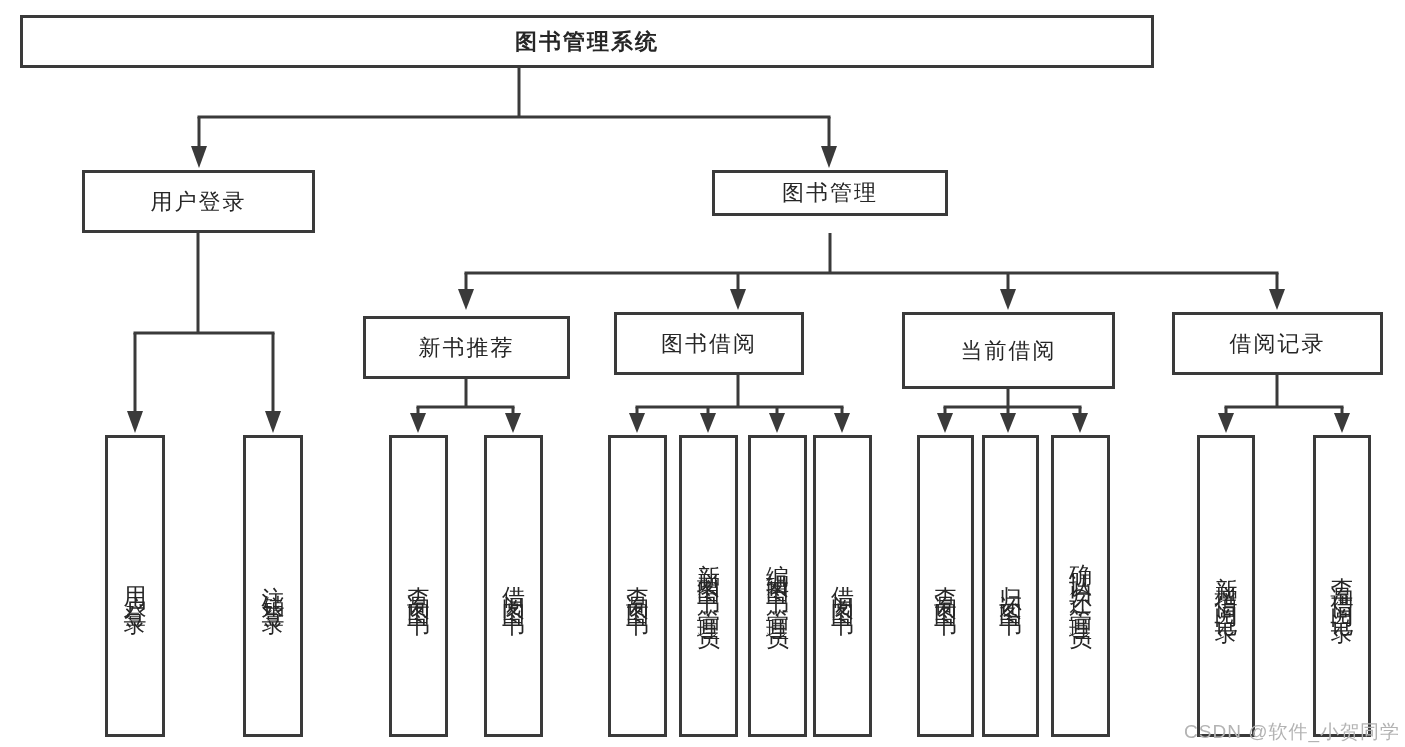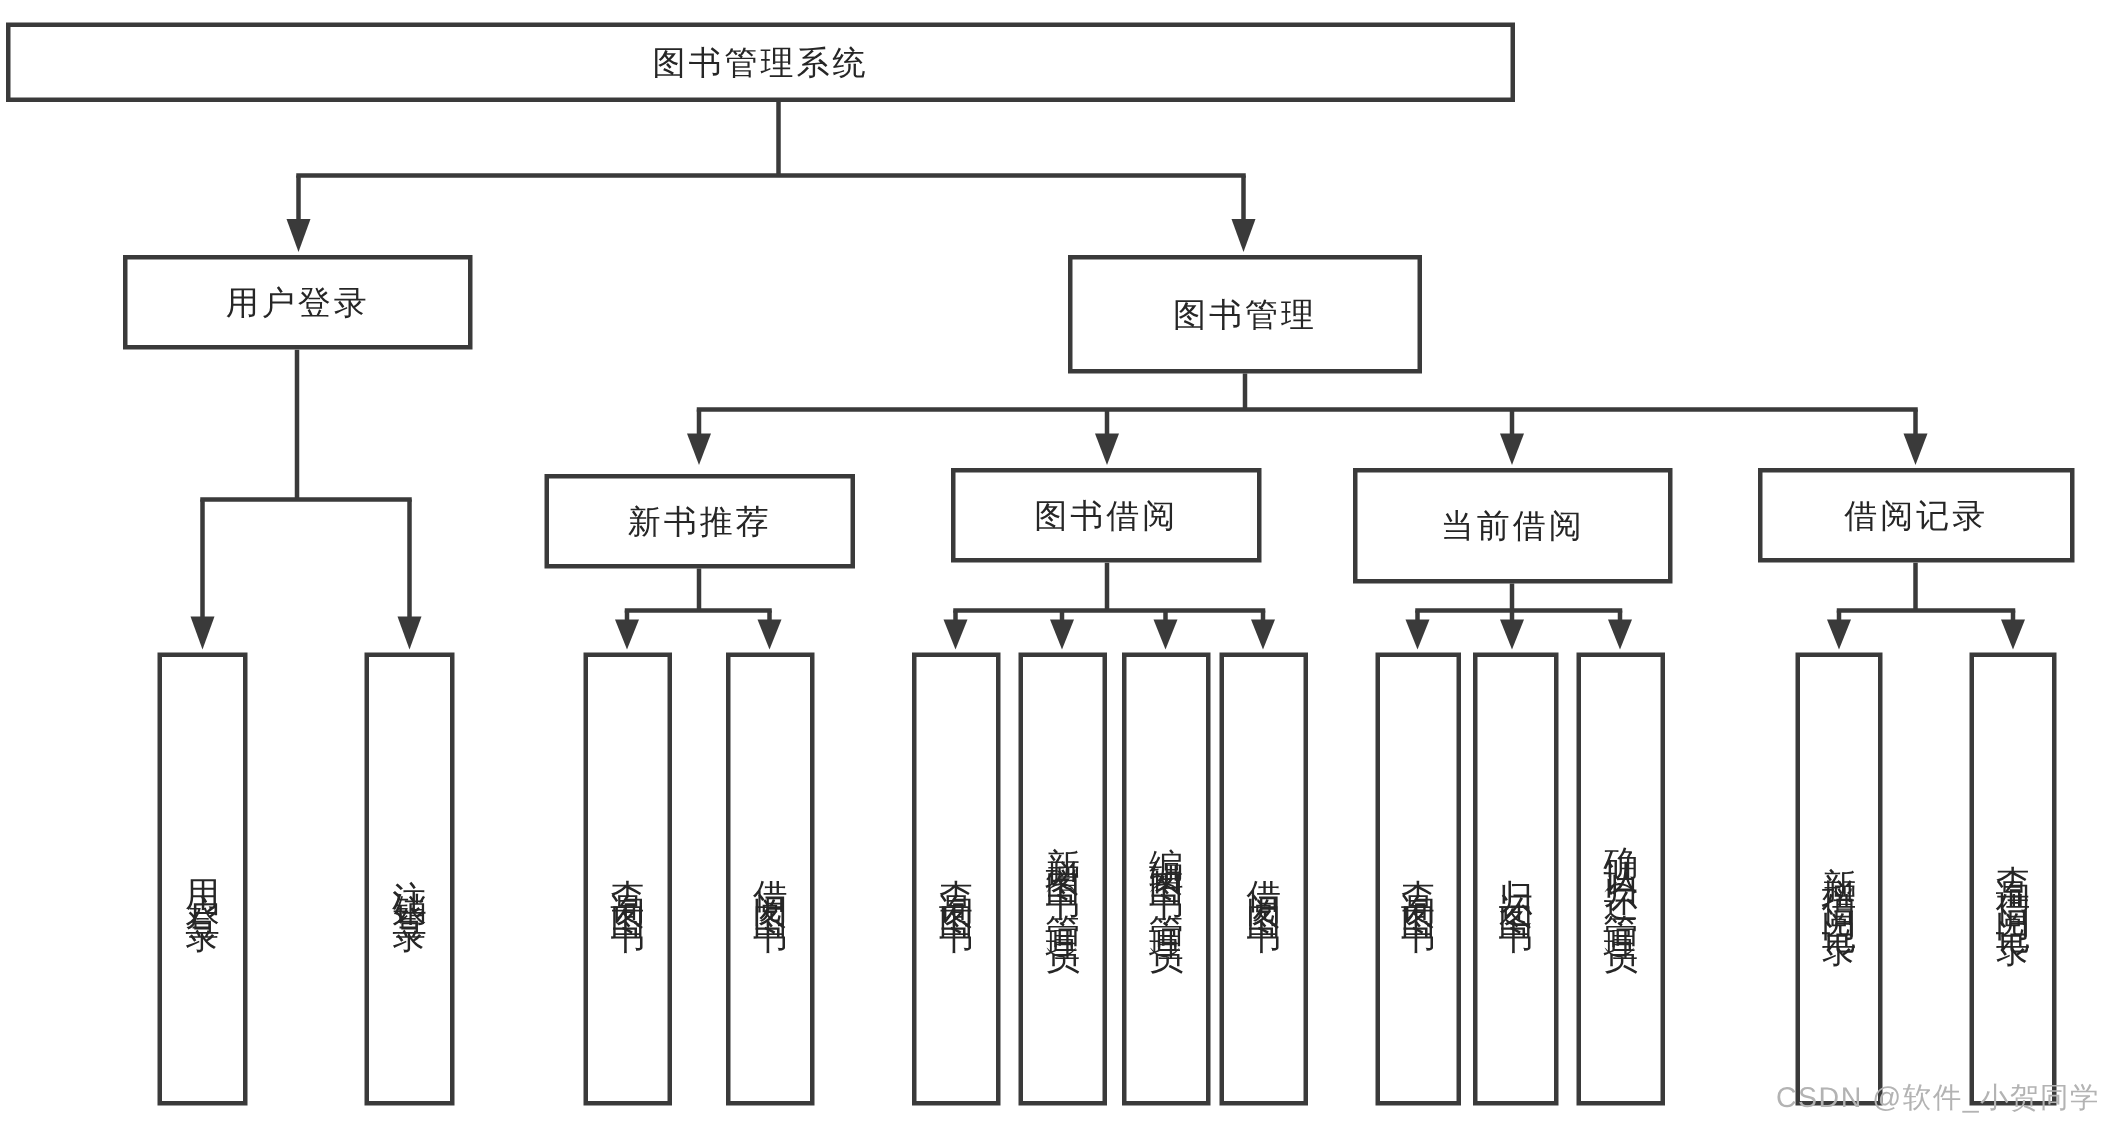--- a/index.html
+++ b/index.html
@@ -126,35 +126,35 @@
     <polygon points="1072,413 1088,413 1080,433"></polygon>
 
     <line x1="1277" y1="375" x2="1277" y2="407"></line>
     <line x1="1224.5" y1="407" x2="1343.5" y2="407"></line>
     <line x1="1226" y1="407" x2="1226" y2="414"></line>
     <polygon points="1218,413 1234,413 1226,433"></polygon>
     <line x1="1342" y1="407" x2="1342" y2="414"></line>
     <polygon points="1334,413 1350,413 1342,433"></polygon>
   </svg>
 
-  <div class="box" style="left:4px; top:15px; width:1006px; height:53px;">
+  <div class="box" style="left:20px; top:15px; width:1134px; height:53px;font-weight:bold;">
     <span>图书管理系统</span>
   </div>
 
   <div class="box" style="left:82px; top:170px; width:233px; height:63px;">
     <span>用户登录</span>
   </div>
-  <div class="box" style="left:712px; top:170px; width:236px; height:79px;">
+  <div class="box" style="left:712px; top:170px; width:236px; height:46px;">
     <span>图书管理</span>
   </div>
 
   <div class="box" style="left:363px; top:316px; width:207px; height:63px;">
     <span>新书推荐</span>
   </div>
-  <div class="box" style="left:634px; top:312px; width:207px; height:63px;">
+  <div class="box" style="left:614px; top:312px; width:190px; height:63px;">
     <span>图书借阅</span>
   </div>
   <div class="box" style="left:902px; top:312px; width:213px; height:77px;">
     <span>当前借阅</span>
   </div>
   <div class="box" style="left:1172px; top:312px; width:211px; height:63px;">
     <span>借阅记录</span>
   </div>
 
   <div class="vbox" style="left:105px; width:60px;">

